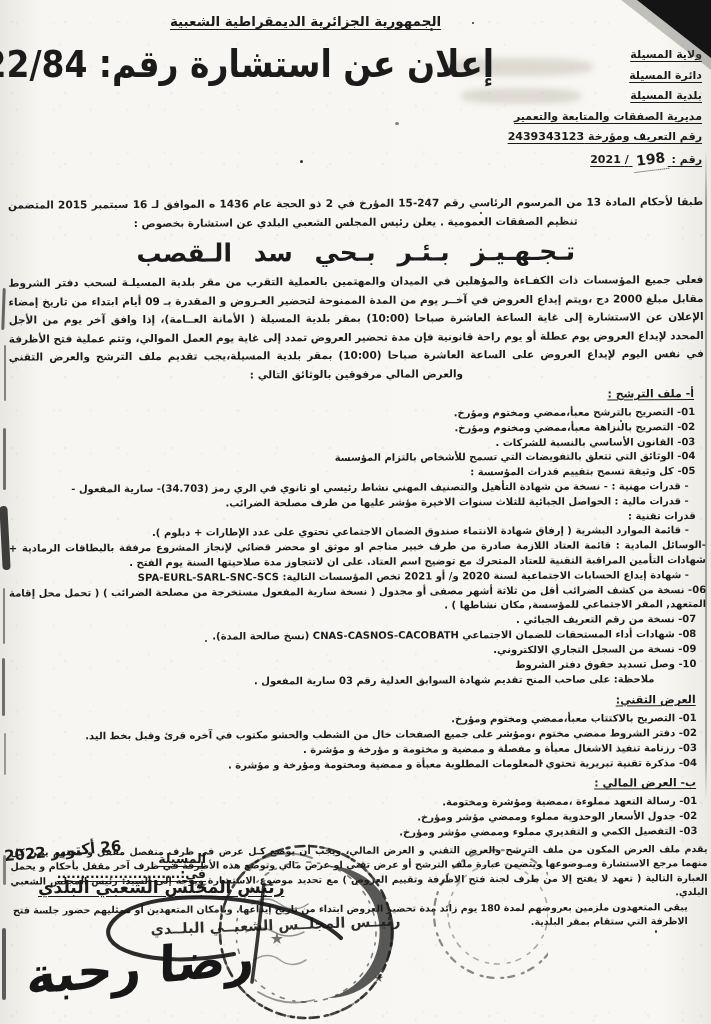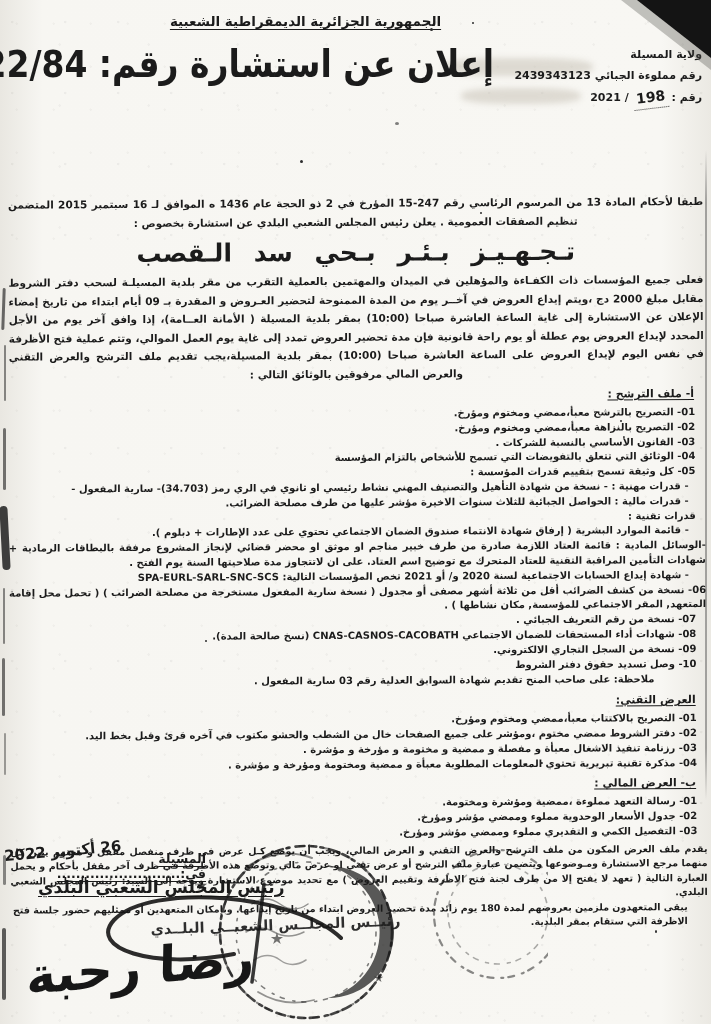--- a/index.html
+++ b/index.html
@@ -24,21 +24,21 @@
   }
   .big-title {
     position:absolute; top:44px; left:24px; width:470px; text-align:center;
     font-size:33px; font-weight:800; white-space:nowrap;
     transform:scaleY(1.14); letter-spacing:-.5px;
   }
   .letterhead {
     position:absolute; top:45px; right:9px; text-align:right;
     font-size:11px; font-weight:700; line-height:20.5px;
   }
-  .lh-line { display:block; text-underline-offset:3px; }
+  .lh-line { display:block; text-decoration:underline; text-underline-offset:3px; }
   .ref-hand {
     display:inline-block; font-size:14px; font-weight:700; padding:0 3px;
     transform:rotate(-7deg) translateY(1px); border-bottom:1px dotted #333;
   }
   
   #flow {
     position:absolute; top:192px; right:5px; left:5px;
     transform:rotate(-.3deg); transform-origin:top right;
   }
   .para { font-size:10.5px; line-height:18.5px; font-weight:700;
@@ -112,22 +112,25 @@
   <div class="speck" style="left:620px; top:420px; width:2px; height:2px;"></div>
   <div class="speck" style="left:205px; top:640px; width:2px; height:2px;"></div>
   <div class="speck" style="left:540px; top:762px; width:3px; height:2px;"></div>
   <div class="speck" style="left:655px; top:930px; width:2px; height:3px;"></div>
 
   <div class="republic">الجمهورية الجزائرية الديمقراطية الشعبية</div>
   <div class="big-title">إعلان عن استشارة رقم: 2022/84</div>
 
   <div class="letterhead">
     <span class="lh-line">ولاية المسيلة</span>
+    <span class="lh-line">دائرة المسيلة</span>
+    <span class="lh-line">بلدية المسيلة</span>
+    <span class="lh-line">مديرية الصفقات والمتابعة والتعمير</span>
     <span class="lh-line">
-      <span>رقم مملوءة الجبائي</span>
+      <span>رقم التعريف ومؤرخة</span>
       <span dir="ltr">2439343123</span>
     </span>
     <span class="lh-line">
       <span>رقم :</span>
       <span class="ref-hand" dir="ltr">198</span>
       <span>/</span>
       <span dir="ltr">2021</span>
     </span>
   </div>
 

